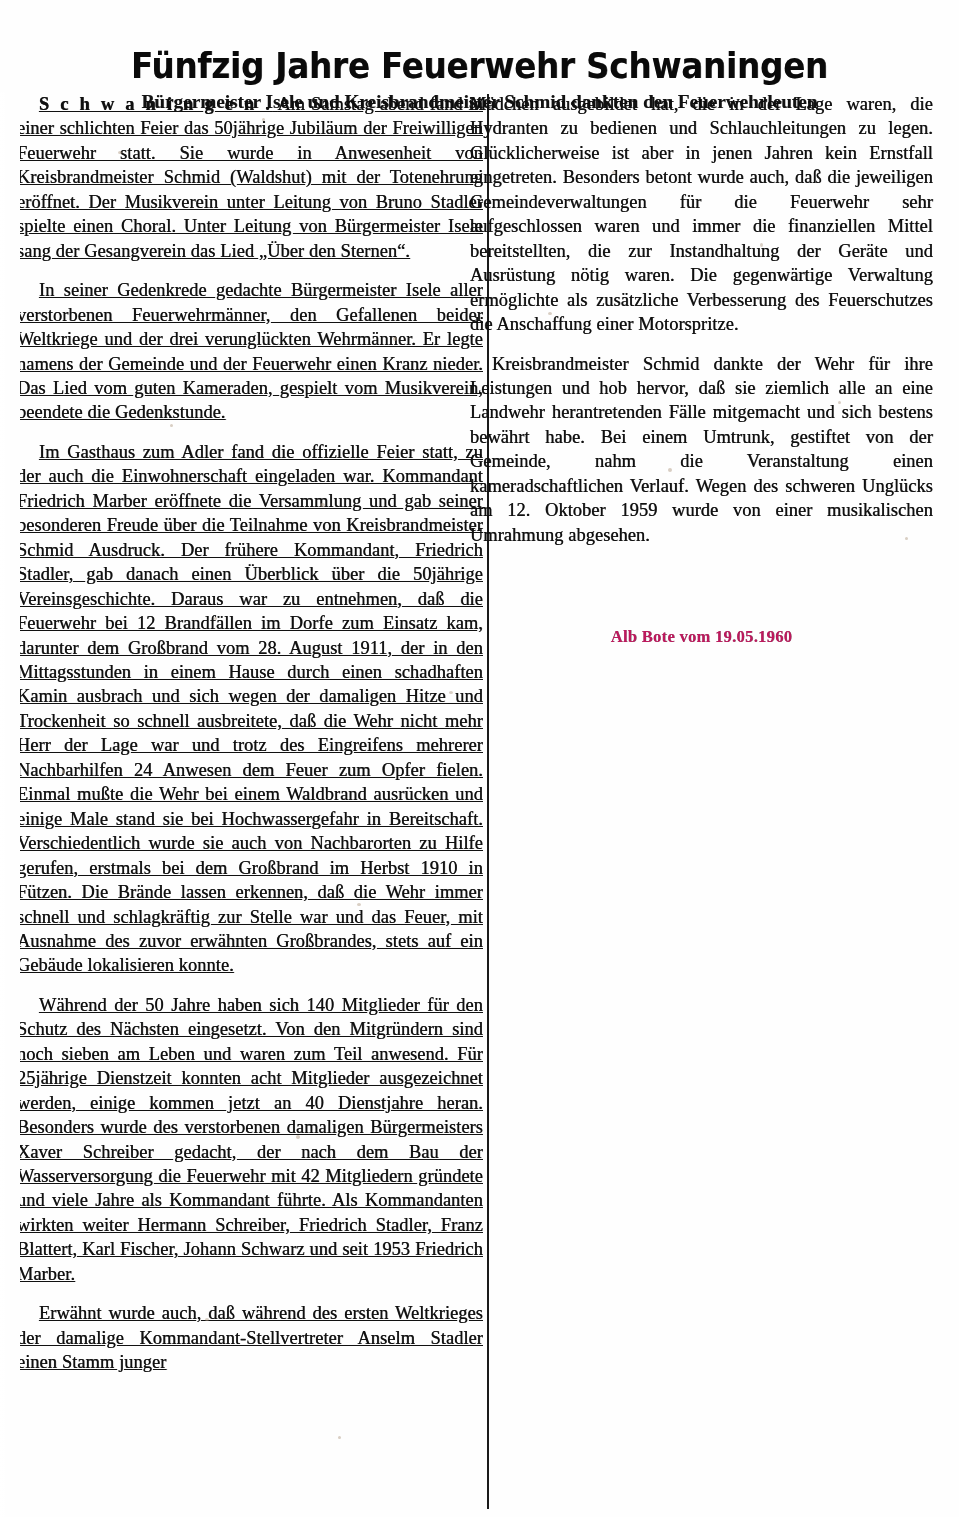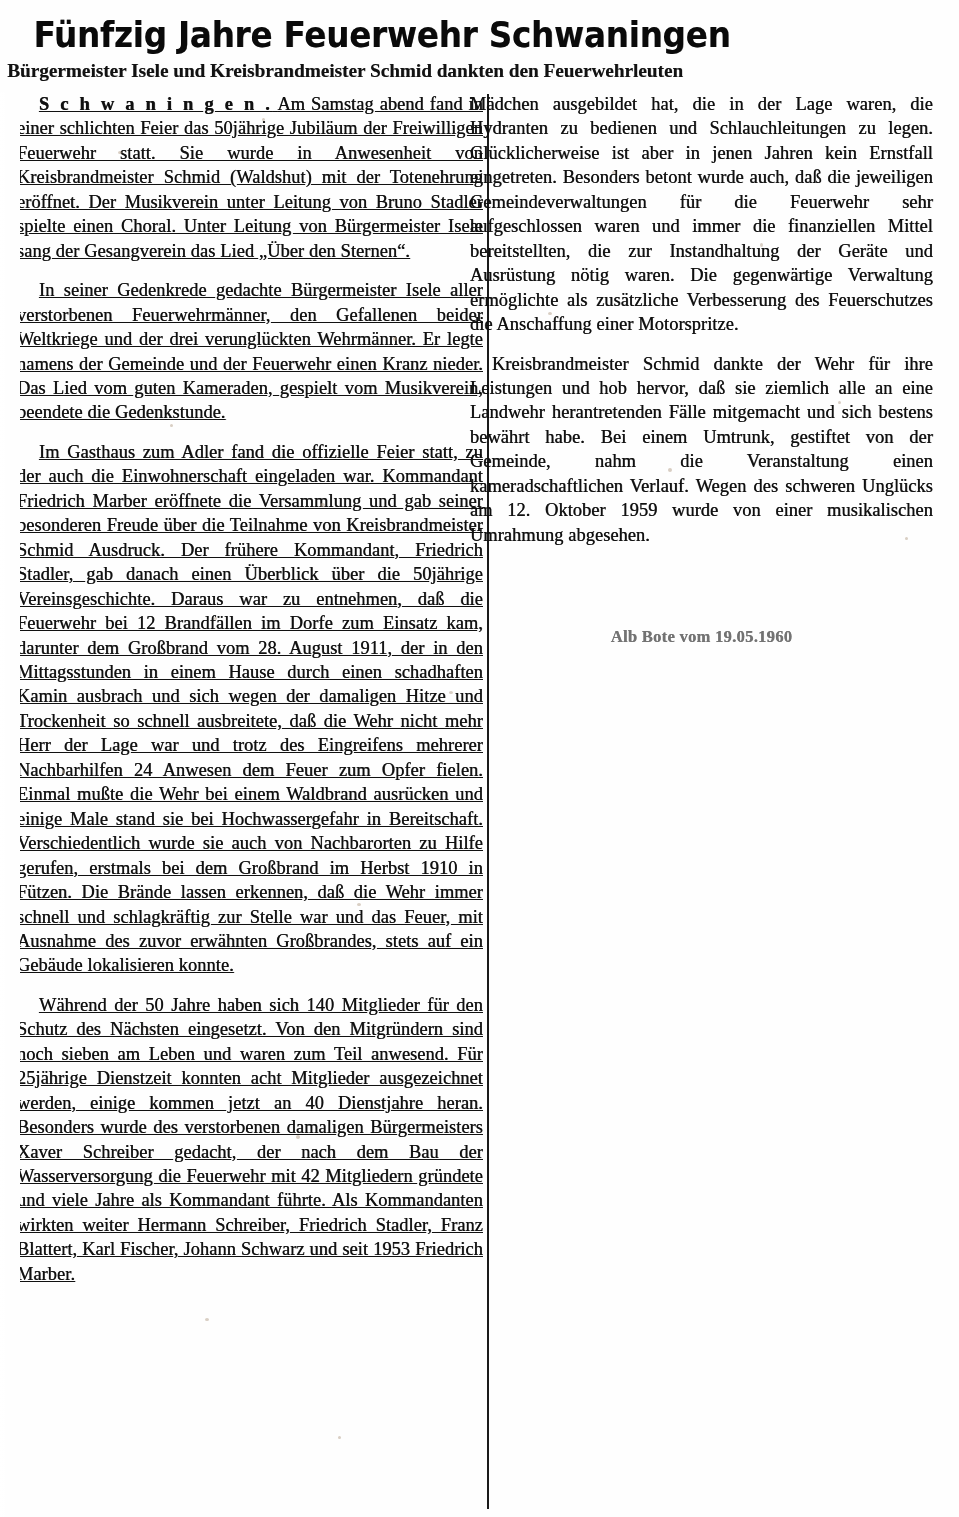--- a/index.html
+++ b/index.html
@@ -20,21 +20,22 @@
     position: absolute;
     left: 0; top: 0;
     width: 959px;
     height: 1517px;
     background: #fefefe;
   }
 
   
   .masthead {
     padding-top: 15px;
-    text-align: left;
+    text-align: center;
+    margin-top: 31px;
   }
   .headline {
     font-family: "DejaVu Sans", sans-serif;
     font-weight: bold;
     font-size: 35px;
     line-height: 40px;
     letter-spacing: -0.2px;
     color: #0a0a0a;
     transform: scaleX(0.93);
     transform-origin: center;
@@ -104,21 +105,21 @@
   .col-left { overflow: hidden; }
   .clip-shift { margin-left: -3px; text-decoration: underline; }
 
   .source-note {
     margin-top: 80px;
     text-align: center;
     font-family: "Liberation Serif", serif;
     font-weight: bold;
     font-size: 16.5px;
     letter-spacing: 0.3px;
-    color: #737373;
+    color: #be185d;
     text-shadow: 0.3px 0 0 rgba(0,0,0,0.5);
   }
 
   
   .scan-noise {
     position: absolute;
     left: 0; top: 0;
     width: 959px; height: 1517px;
     pointer-events: none;
     opacity: 0.5;
@@ -153,20 +154,21 @@
     <div class="col col-left">
       <div class="clip-shift">
         <p class="indent"><span class="dateline">S c h w a n i n g e n .</span> <span>Am Samstag abend fand in einer schlichten Feier das 50jährige Jubiläum der Freiwilligen Feuerwehr statt. Sie wurde in Anwesenheit von Kreisbrandmeister Schmid (Waldshut) mit der Totenehrung eröffnet. Der Musikverein unter Leitung von Bruno Stadler spielte einen Choral. Unter Leitung von Bürgermeister Isele sang der Gesangverein das Lied „Über den Sternen“.</span></p>
 
         <p class="indent">In seiner Gedenkrede gedachte Bürgermeister Isele aller verstorbenen Feuerwehrmänner, den Gefallenen beider Weltkriege und der drei verunglückten Wehrmänner. Er legte namens der Gemeinde und der Feuerwehr einen Kranz nieder. Das Lied vom guten Kameraden, gespielt vom Musikverein, beendete die Gedenkstunde.</p>
 
         <p class="indent">Im Gasthaus zum Adler fand die offizielle Feier statt, zu der auch die Einwohnerschaft eingeladen war. Kommandant Friedrich Marber eröffnete die Versammlung und gab seiner besonderen Freude über die Teilnahme von Kreisbrandmeister Schmid Ausdruck. Der frühere Kommandant, Friedrich Stadler, gab danach einen Überblick über die 50jährige Vereinsgeschichte. Daraus war zu entnehmen, daß die Feuerwehr bei 12 Brandfällen im Dorfe zum Einsatz kam, darunter dem Großbrand vom 28. August 1911, der in den Mittagsstunden in einem Hause durch einen schadhaften Kamin ausbrach und sich wegen der damaligen Hitze und Trockenheit so schnell ausbreitete, daß die Wehr nicht mehr Herr der Lage war und trotz des Eingreifens mehrerer Nachbarhilfen 24 Anwesen dem Feuer zum Opfer fielen. Einmal mußte die Wehr bei einem Waldbrand ausrücken und einige Male stand sie bei Hochwassergefahr in Bereitschaft. Verschiedentlich wurde sie auch von Nachbarorten zu Hilfe gerufen, erstmals bei dem Großbrand im Herbst 1910 in Fützen. Die Brände lassen erkennen, daß die Wehr immer schnell und schlagkräftig zur Stelle war und das Feuer, mit Ausnahme des zuvor erwähnten Großbrandes, stets auf ein Gebäude lokalisieren konnte.</p>
 
         <p class="indent">Während der 50 Jahre haben sich 140 Mitglieder für den Schutz des Nächsten eingesetzt. Von den Mitgründern sind noch sieben am Leben und waren zum Teil anwesend. Für 25jährige Dienstzeit konnten acht Mitglieder ausgezeichnet werden, einige kommen jetzt an 40 Dienstjahre heran. Besonders wurde des verstorbenen damaligen Bürgermeisters Xaver Schreiber gedacht, der nach dem Bau der Wasserversorgung die Feuerwehr mit 42 Mitgliedern gründete und viele Jahre als Kommandant führte. Als Kommandanten wirkten weiter Hermann Schreiber, Friedrich Stadler, Franz Blattert, Karl Fischer, Johann Schwarz und seit 1953 Friedrich Marber.</p>
 
+        <p class="indent">Erwähnt wurde auch, daß während des ersten Weltkrieges der damalige Kommandant-Stellvertreter Anselm Stadler einen Stamm junger</p>
       </div>
     </div>
 
     <div class="col col-right">
       <p>Mädchen ausgebildet hat, die in der Lage waren, die Hydranten zu bedienen und Schlauchleitungen zu legen. Glücklicherweise ist aber in jenen Jahren kein Ernstfall eingetreten. Besonders betont wurde auch, daß die jeweiligen Gemeindeverwaltungen für die Feuerwehr sehr aufgeschlossen waren und immer die finanziellen Mittel bereitstellten, die zur Instandhaltung der Geräte und Ausrüstung nötig waren. Die gegenwärtige Verwaltung ermöglichte als zusätzliche Verbesserung des Feuerschutzes die Anschaffung einer Motorspritze.</p>
 
       <p class="indent">Kreisbrandmeister Schmid dankte der Wehr für ihre Leistungen und hob hervor, daß sie ziemlich alle an eine Landwehr herantretenden Fälle mitgemacht und sich bestens bewährt habe. Bei einem Umtrunk, gestiftet von der Gemeinde, nahm die Veranstaltung einen kameradschaftlichen Verlauf. Wegen des schweren Unglücks am 12. Oktober 1959 wurde von einer musikalischen Umrahmung abgesehen.</p>
 
       <div class="source-note">Alb Bote vom 19.05.1960</div>
     </div>

